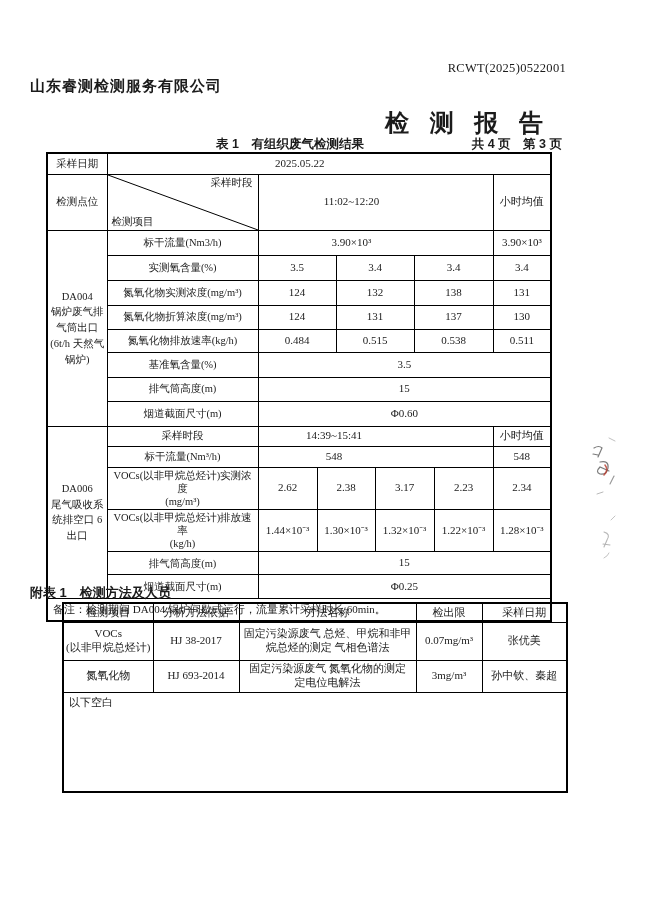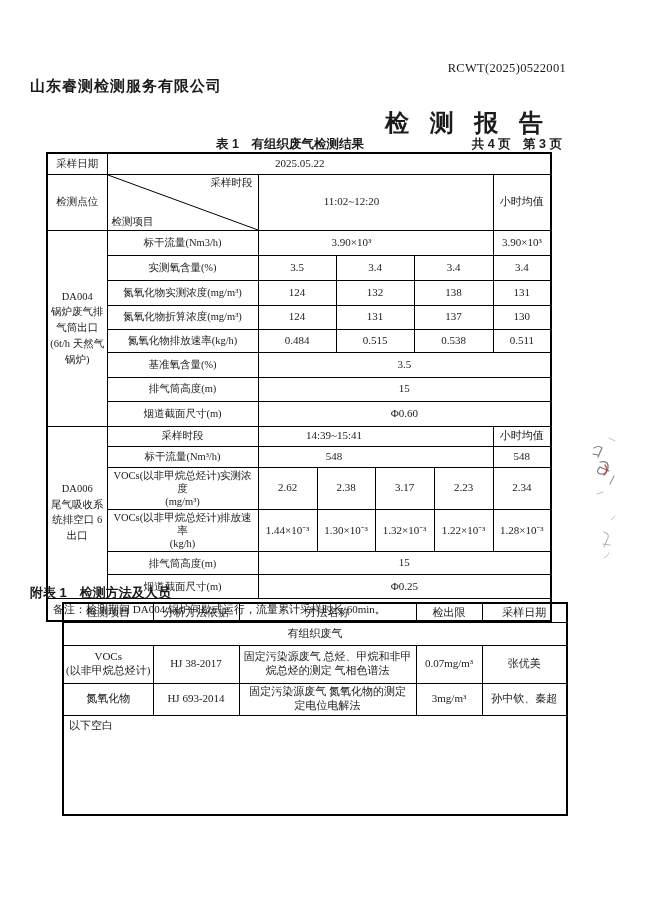--- a/index.html
+++ b/index.html
@@ -200,23 +200,20 @@
       <col style="width:85px">
   </colgroup>
   <tbody>
       <tr style="height:19px">
     <td>检测项目</td>
     <td>分析方法依据</td>
     <td>方法名称</td>
     <td>检出限</td>
     <td>采样日期</td>
   </tr>
-  <tr style="height:23px">
-    <td colspan="5">有组织废气</td>
-  </tr>
   <tr style="height:38px">
     <td>VOCs
 (以非甲烷总烃计)</td>
     <td>HJ 38-2017</td>
     <td>固定污染源废气 总烃、甲烷和非甲
 烷总烃的测定 气相色谱法</td>
     <td>0.07mg/m³</td>
     <td>张优美</td>
   </tr>
   <tr style="height:32px">

